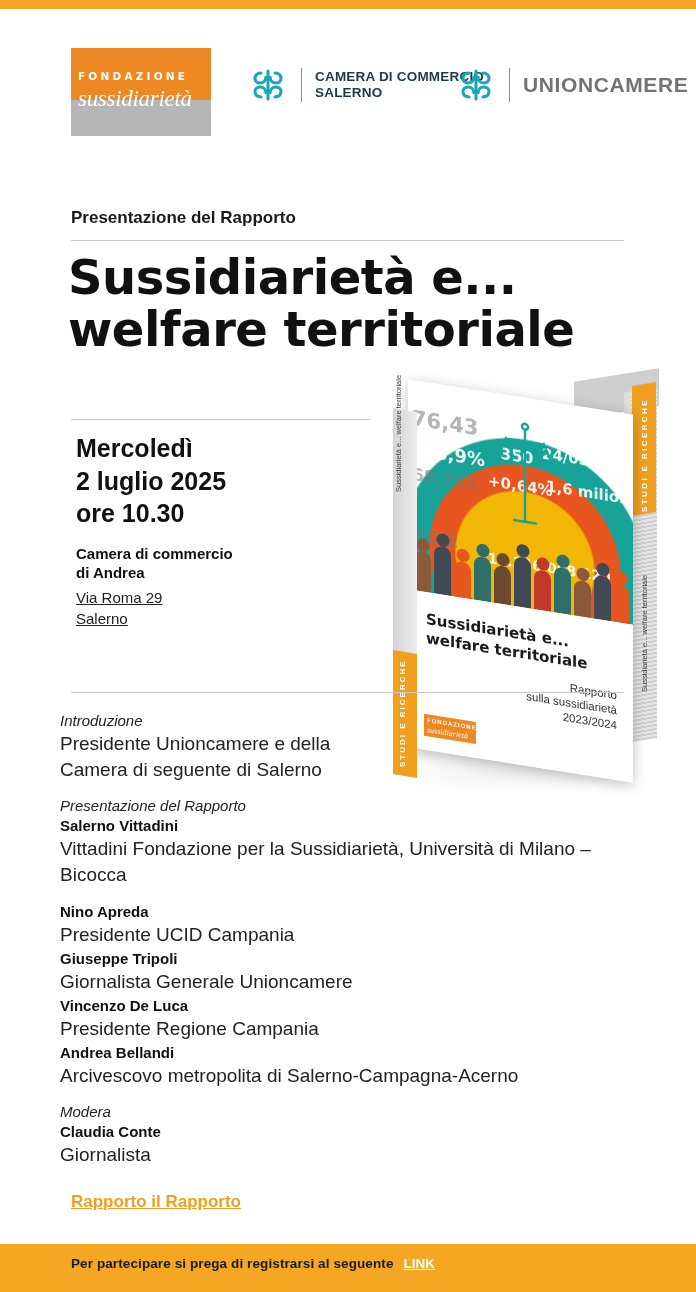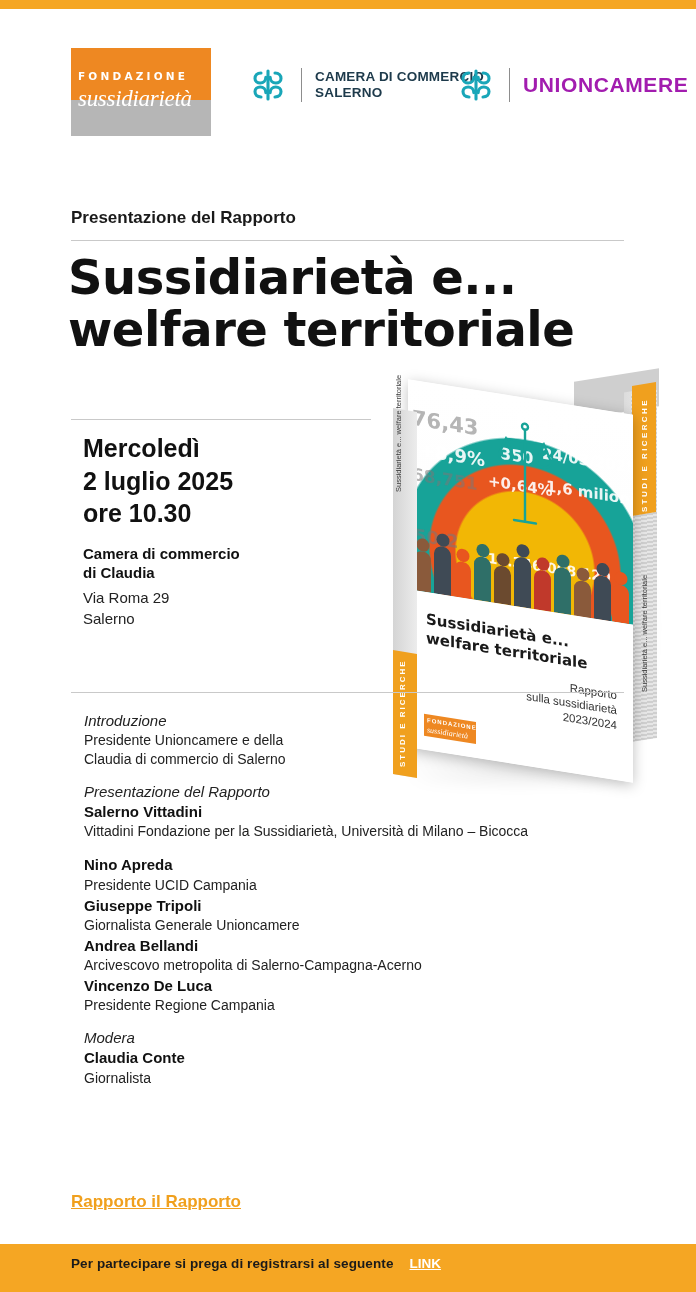--- a/index.html
+++ b/index.html
@@ -52,21 +52,21 @@
     font-size: 13.5px;
     font-weight: bold;
     color: #1a1a1a;
     letter-spacing: 0.1px;
   }
   .footer-link {
     font-size: 13.5px;
     font-weight: bold;
     color: #ffffff;
     text-decoration: underline;
-    margin-left: 16px;
+    margin-left: 10px;
     cursor: pointer;
   }
 
   
   .logos {
     position: absolute;
     top: 48px;
     left: 71px;
     width: 600px;
     height: 80px;
@@ -137,21 +137,21 @@
   .cc-text {
     font-size: 13.5px;
     font-weight: bold;
     line-height: 1.22;
     color: #1d3a4b;
     letter-spacing: 0.2px;
   }
   .uc-text {
     font-size: 21px;
     font-weight: bold;
-    color: #a21caf;
+    color: #737373;
     letter-spacing: 0.6px;
   }
 
   
   .kicker {
     position: absolute;
     left: 71px;
     top: 208px;
     font-size: 17px;
     font-weight: bold;
@@ -176,21 +176,21 @@
     line-height: 1.08;
     letter-spacing: -0.5px;
     color: #111111;
     font-family: "DejaVu Sans", sans-serif;
   }
   .title .l2 { display: block; }
 
   
   .datebox {
     position: absolute;
-    left: 83px;
+    left: 76px;
     top: 432px;
     width: 310px;
   }
   .datebox .big {
     font-size: 25px;
     font-weight: bold;
     line-height: 1.3;
     color: #111111;
   }
   .datebox .venue {
@@ -198,45 +198,46 @@
     font-size: 15px;
     font-weight: bold;
     line-height: 1.32;
     color: #111111;
   }
   .datebox .addr {
     margin-top: 5px;
     font-size: 15px;
     line-height: 1.38;
     color: #222222;
+    text-decoration: underline;
   }
 
   
   .programme {
     position: absolute;
-    left: 84px;
+    left: 60px;
     top: 712px;
     width: 560px;
   }
   .sect { margin-bottom: 14px; }
   .sect-label {
     font-size: 15px;
     font-style: italic;
     color: #222222;
     margin-bottom: 2px;
   }
   .person { margin-bottom: 1px; }
   .p-name {
     font-size: 15px;
     font-weight: bold;
     color: #111111;
     line-height: 1.35;
   }
   .p-role {
-    font-size: 14px;
+    font-size: 19px;
     color: #222222;
     line-height: 1.36;
   }
   .p-role .rl { display: block; }
 
   .download {
     position: absolute;
     left: 71px;
     top: 1192px;
     font-size: 17px;
@@ -505,21 +506,21 @@
   </div>
 
   <div class="rule rule-2"></div>
 
   <div class="datebox">
     <div class="big">Mercoledì</div>
     <div class="big">2 luglio 2025</div>
     <div class="big">ore 10.30</div>
     <div class="venue">
       <span>Camera di commercio</span><br>
-      <span>di Claudia</span>
+      <span>di Andrea</span>
     </div>
     <div class="addr">
       <span>Via Roma 29</span><br>
       <span>Salerno</span>
     </div>
   </div>
 
   <div class="book">
     <div class="book-shadow"></div>
 
@@ -595,21 +596,21 @@
 
   <div class="rule rule-3"></div>
 
   <div class="programme">
 
     <div class="sect">
       <div class="sect-label">Introduzione</div>
       <div class="person">
         <div class="p-role">
           <span class="rl">Presidente Unioncamere e della</span>
-          <span class="rl">Claudia di commercio di Salerno</span>
+          <span class="rl">Camera di seguente di Salerno</span>
         </div>
       </div>
     </div>
 
     <div class="sect">
       <div class="sect-label">Presentazione del Rapporto</div>
       <div class="person">
         <div class="p-name">Salerno Vittadini</div>
         <div class="p-role">
           <span class="rl">Vittadini Fondazione per la Sussidiarietà, Università di Milano – Bicocca</span>
@@ -624,29 +625,29 @@
           <span class="rl">Presidente UCID Campania</span>
         </div>
       </div>
       <div class="person">
         <div class="p-name">Giuseppe Tripoli</div>
         <div class="p-role">
           <span class="rl">Giornalista Generale Unioncamere</span>
         </div>
       </div>
       <div class="person">
+        <div class="p-name">Vincenzo De Luca</div>
+        <div class="p-role">
+          <span class="rl">Presidente Regione Campania</span>
+        </div>
+      </div>
+      <div class="person">
         <div class="p-name">Andrea Bellandi</div>
         <div class="p-role">
           <span class="rl">Arcivescovo metropolita di Salerno-Campagna-Acerno</span>
-        </div>
-      </div>
-      <div class="person">
-        <div class="p-name">Vincenzo De Luca</div>
-        <div class="p-role">
-          <span class="rl">Presidente Regione Campania</span>
         </div>
       </div>
     </div>
 
     <div class="sect">
       <div class="sect-label">Modera</div>
       <div class="person">
         <div class="p-name">Claudia Conte</div>
         <div class="p-role">
           <span class="rl">Giornalista</span>

